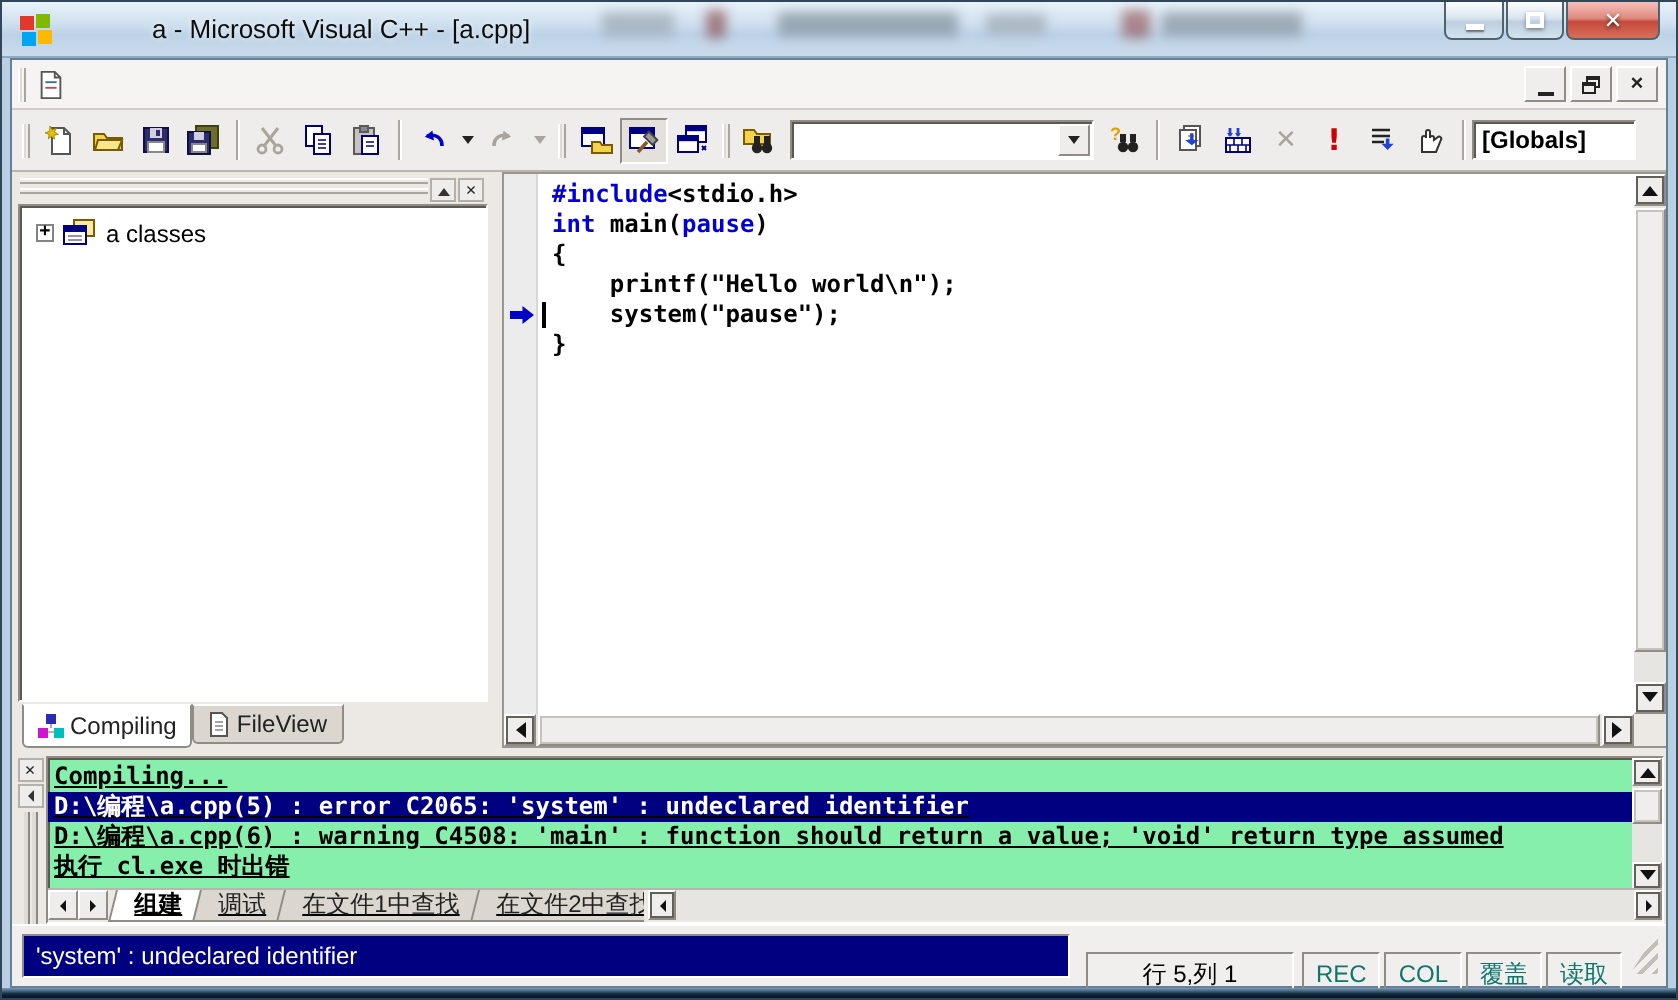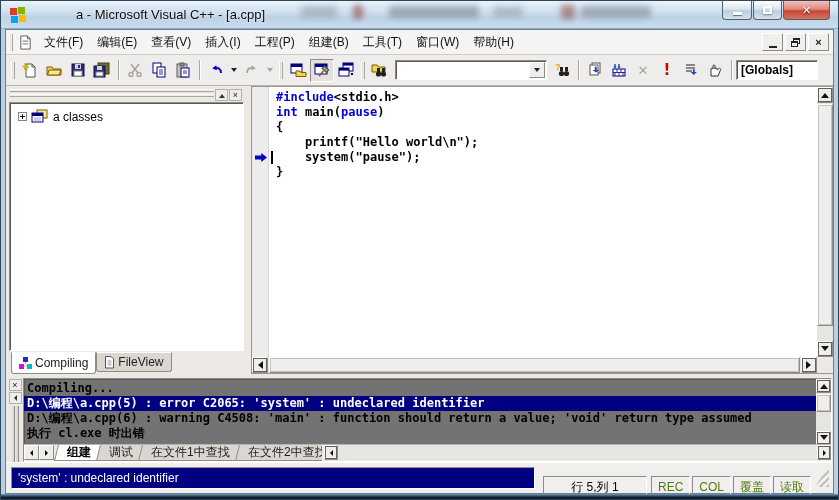--- a/index.html
+++ b/index.html
@@ -122,22 +122,22 @@
   .vscroll { position: absolute; right: 0; top: 0; bottom: 16px; width: 16px; background: #e7e5e1; }
   .hscroll { position: absolute; left: 0; right: 16px; bottom: 0; height: 16px; background: #e7e5e1; }
   .sb-corner { position: absolute; right: 0; bottom: 0; width: 16px; height: 16px; background: #ece9e4; }
 
   
   .out-split { height: 4px; background: #ece9e4; }
   .output { height: 84px; display: flex; position: relative; background: #ece9e4; padding: 0 1px; }
   .out-grip { width: 16px; display: flex; flex-direction: column; align-items: center; padding-top: 1px; }
   .out-grip .ridgepair { flex: 1; width: 7px; margin-top: 2px;
     border-left: 3px ridge #dedbd6; border-right: 3px ridge #dedbd6; }
-  .out-body { flex: 1; position: relative; background: #737373; border: 1px solid; border-color: #8f8b85 #fff #fff #8f8b85;
-    box-shadow: inset 1px 1px 0 #5c5953; display: flex; flex-direction: column; overflow: hidden; }
+  .out-body { flex: 1; position: relative; background: #86efac; border: 1px solid; border-color: #8f8b85 #fff #fff #8f8b85;
+    box-shadow: inset 1px 1px 0 #5c5953; display: flex; flex-direction: column; overflow: hidden; text-decoration: underline; }
   .out-lines { flex: 1; overflow: hidden; font: bold 12px/15px "DejaVu Sans Mono", monospace;
     color: #000; white-space: pre; padding: 2px 0 0 3px; }
   .out-line { height: 15px; }
   .out-line.hl { background: #000080; color: #fff; margin-left: -3px; padding-left: 3px; }
   .out-vscroll { position: absolute; right: 0; top: 0; bottom: 16px; width: 15px; background: #e7e5e1; }
   .out-tabbar { height: 17px; display: flex; align-items: stretch; background: #ece9e4; border-top: 1px solid #b9b5ae; position: relative; }
   .tab-scroll { width: 15px; height: 15px; background: #efedeb; border: 1px solid; border-color: #fff #8f8b85 #8f8b85 #fff;
     display: flex; align-items: center; justify-content: center; }
   .out-tab { padding: 1px 10px; border: 1px solid #8f8b85; border-top: none; background: #dbd7d0;
     transform: skewX(-14deg); margin-left: -4px; display: flex; align-items: center; }
@@ -149,21 +149,21 @@
 
   
   .statusbar { height: 31px; background: #f1efed; border-top: 1px solid #fff;
     display: flex; align-items: center; padding: 2px 4px 3px 5px; gap: 4px; position: relative; text-align: center; }
   .st-msg { flex: 1; height: 22px; background: #000080; color: #fff; font-size: 12px;
     display: flex; align-items: center; padding: 0 6px;
     border: 1px solid; border-color: #8f8b85 #fff #fff #8f8b85; margin-right: 4px; white-space: nowrap; overflow: hidden; }
   .st-pane { height: 22px; border: 1px solid; border-color: #8f8b85 #fff #fff #8f8b85;
     display: flex; align-items: center; justify-content: center; color: #000; font-size: 12px; padding: 0 8px; margin-top: 19px; }
   .st-pane.pos { width: 104px; }
-  .st-pane.dim { color: #4d7c0f; padding: 0 6px; }
+  .st-pane.dim { color: #0f766e; padding: 0 6px; }
   .resize-grip { width: 14px; height: 22px; align-self: flex-end; margin-bottom: 3px;
     background: repeating-linear-gradient(135deg, transparent 0 3px, #c2bfb9 3px 5px);
     clip-path: polygon(100% 0, 100% 100%, 0 100%); }
 </style>
 </head>
 <body>
 
 <div class="win">
 
   <div class="titlebar">
@@ -196,31 +196,20 @@
   <div class="client">
 
     <div class="menubar">
       <div class="grip-v"></div>
       <svg class="doc-icon" viewBox="0 0 16 16">
         <path d="M3 1 h7 l3 3 v11 h-10 z" fill="#fff" stroke="#555"></path>
         <path d="M10 1 v3 h3" fill="none" stroke="#555"></path>
         <rect x="5" y="6" width="6" height="1" fill="#3a6ea5"></rect>
           <rect x="5" y="9" width="6" height="1" fill="#b05050"></rect>
       </svg>
-      <div id="menu-items" style="display:flex">
-          <span class="menu-item">文件(F)</span>
-          <span class="menu-item">编辑(E)</span>
-          <span class="menu-item">查看(V)</span>
-          <span class="menu-item">插入(I)</span>
-          <span class="menu-item">工程(P)</span>
-          <span class="menu-item">组建(B)</span>
-          <span class="menu-item">工具(T)</span>
-          <span class="menu-item">窗口(W)</span>
-          <span class="menu-item">帮助(H)</span>
-        </div>
       <div class="mdi-btns">
         <div class="mdi-btn">
             <span class="glyph-underscore"></span>
           </div>
         <div class="mdi-btn">
             <span class="glyph-restore">
               <i class="b1"></i>
               <i class="b2"></i>
             </span>
           </div>

